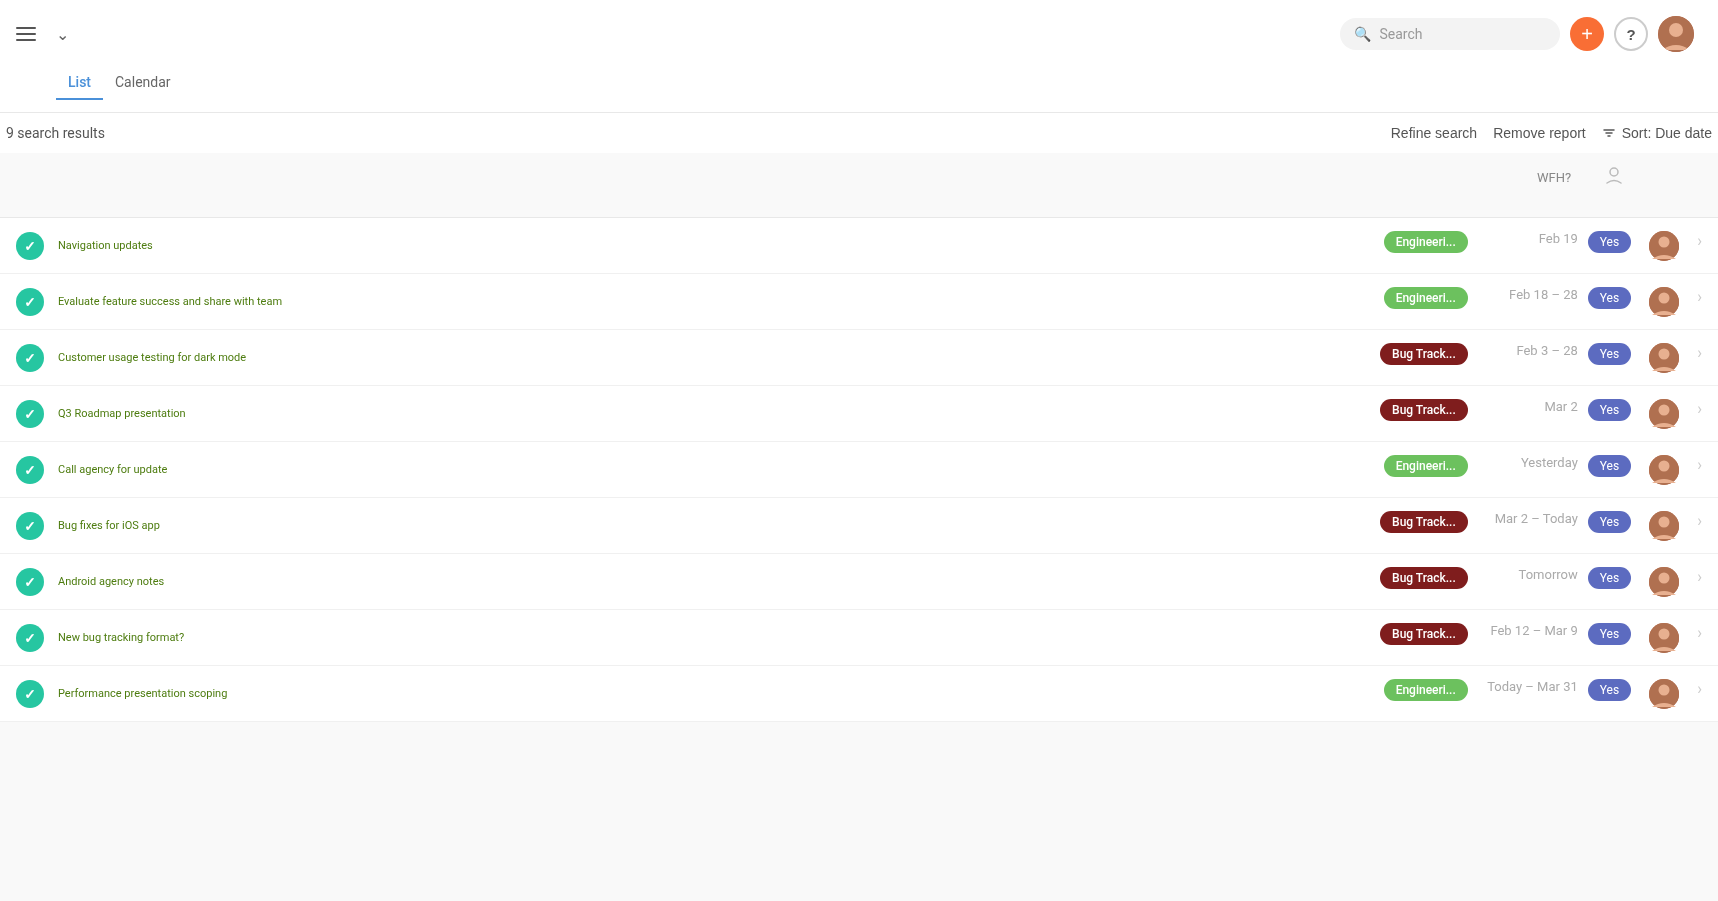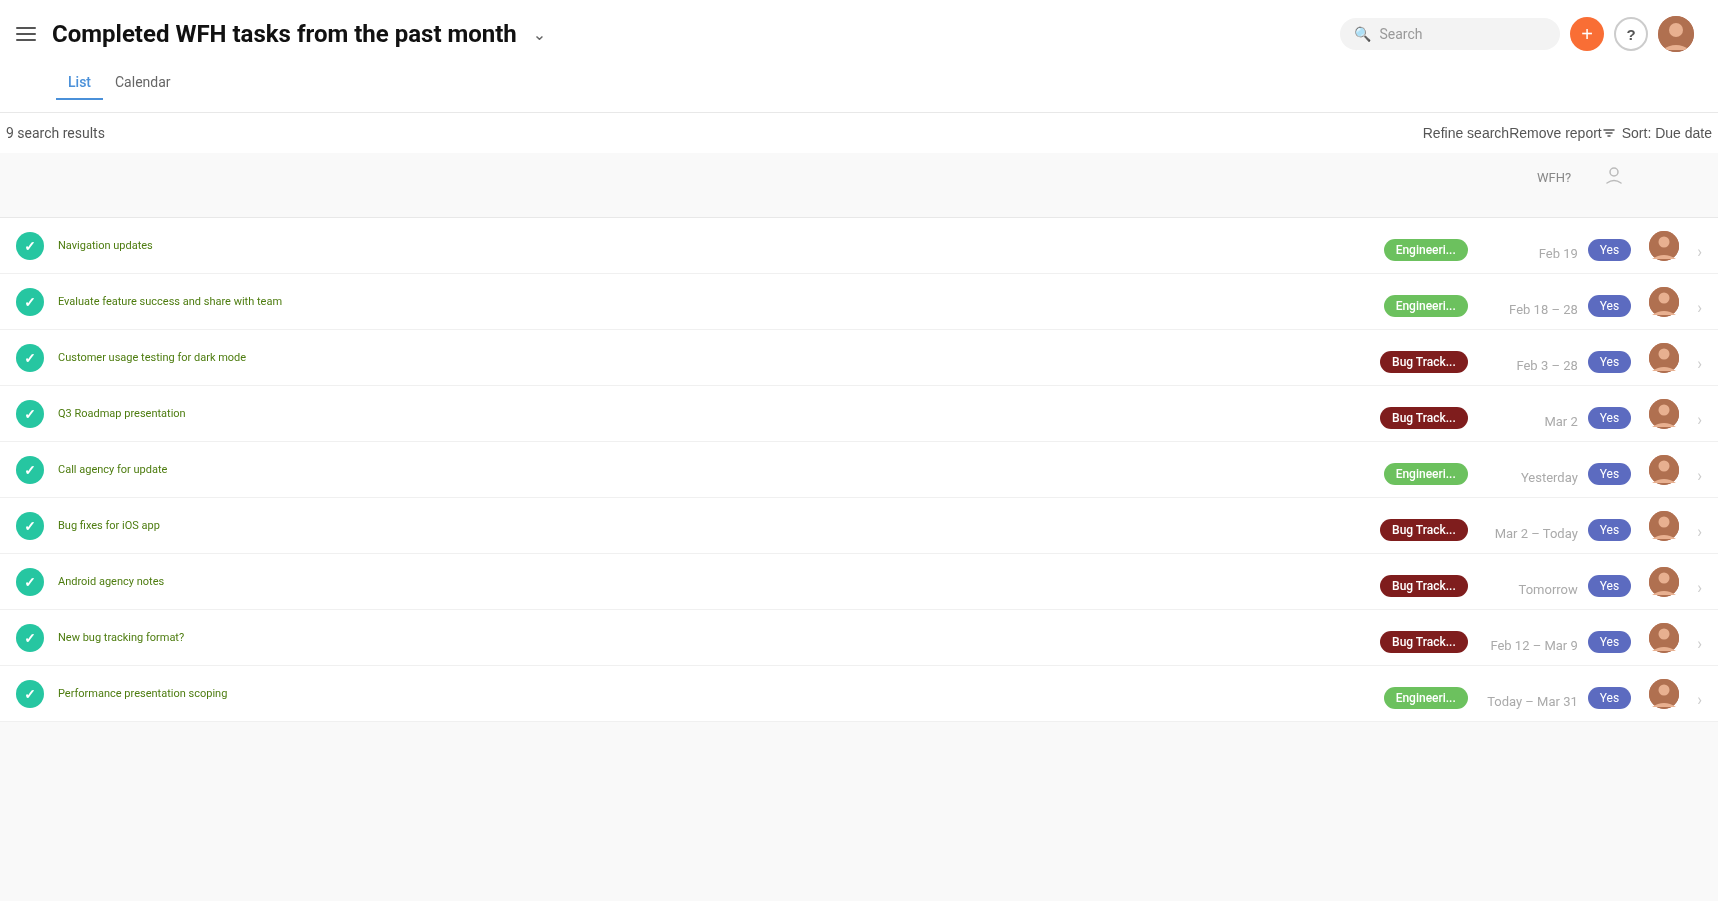--- a/index.html
+++ b/index.html
@@ -153,21 +153,21 @@
       padding: 12px 6px;
       background: #fff;
     }
     .results-count {
       font-size: 14px;
       color: #555;
     }
     .toolbar-actions {
       display: flex;
       align-items: center;
-      gap: 0;
+      gap: 16px;
       justify-content: flex-end;
     }
     .toolbar-btn {
       font-size: 14px;
       color: #555;
       cursor: pointer;
       background: none;
       border: none;
       padding: 0;
     }
@@ -237,21 +237,21 @@
       font-size: 14px;
       font-weight: 700;
     }
     .task-name {
       flex: 1;
       font-size: 11px;
       color: #4d7c0f;
     }
     .task-meta {
       display: flex;
-      align-items: flex-end;
+      align-items: flex-start;
       gap: 10px;
     }
     .tag {
       padding: 4px 12px;
       border-radius: 20px;
       font-size: 12px;
       font-weight: 500;
       color: #fff;
       white-space: nowrap;
     }
@@ -294,21 +294,20 @@
 
 <div class="app-container">
 
   <div class="header">
     <div class="header-left">
       <div class="menu-icon">
         <span></span>
         <span></span>
         <span></span>
       </div>
-      <h1 class="page-title">Completed WFH tasks from the past month</h1>
       <span class="title-dropdown-icon">⌄</span>
     </div>
     <div class="header-right">
       <div class="search-bar">
         <span class="search-icon-svg">🔍</span>
         <span class="search-text">Search</span>
       </div>
       <button class="add-btn">+</button>
       <button class="help-btn">?</button>
       <div class="avatar">

